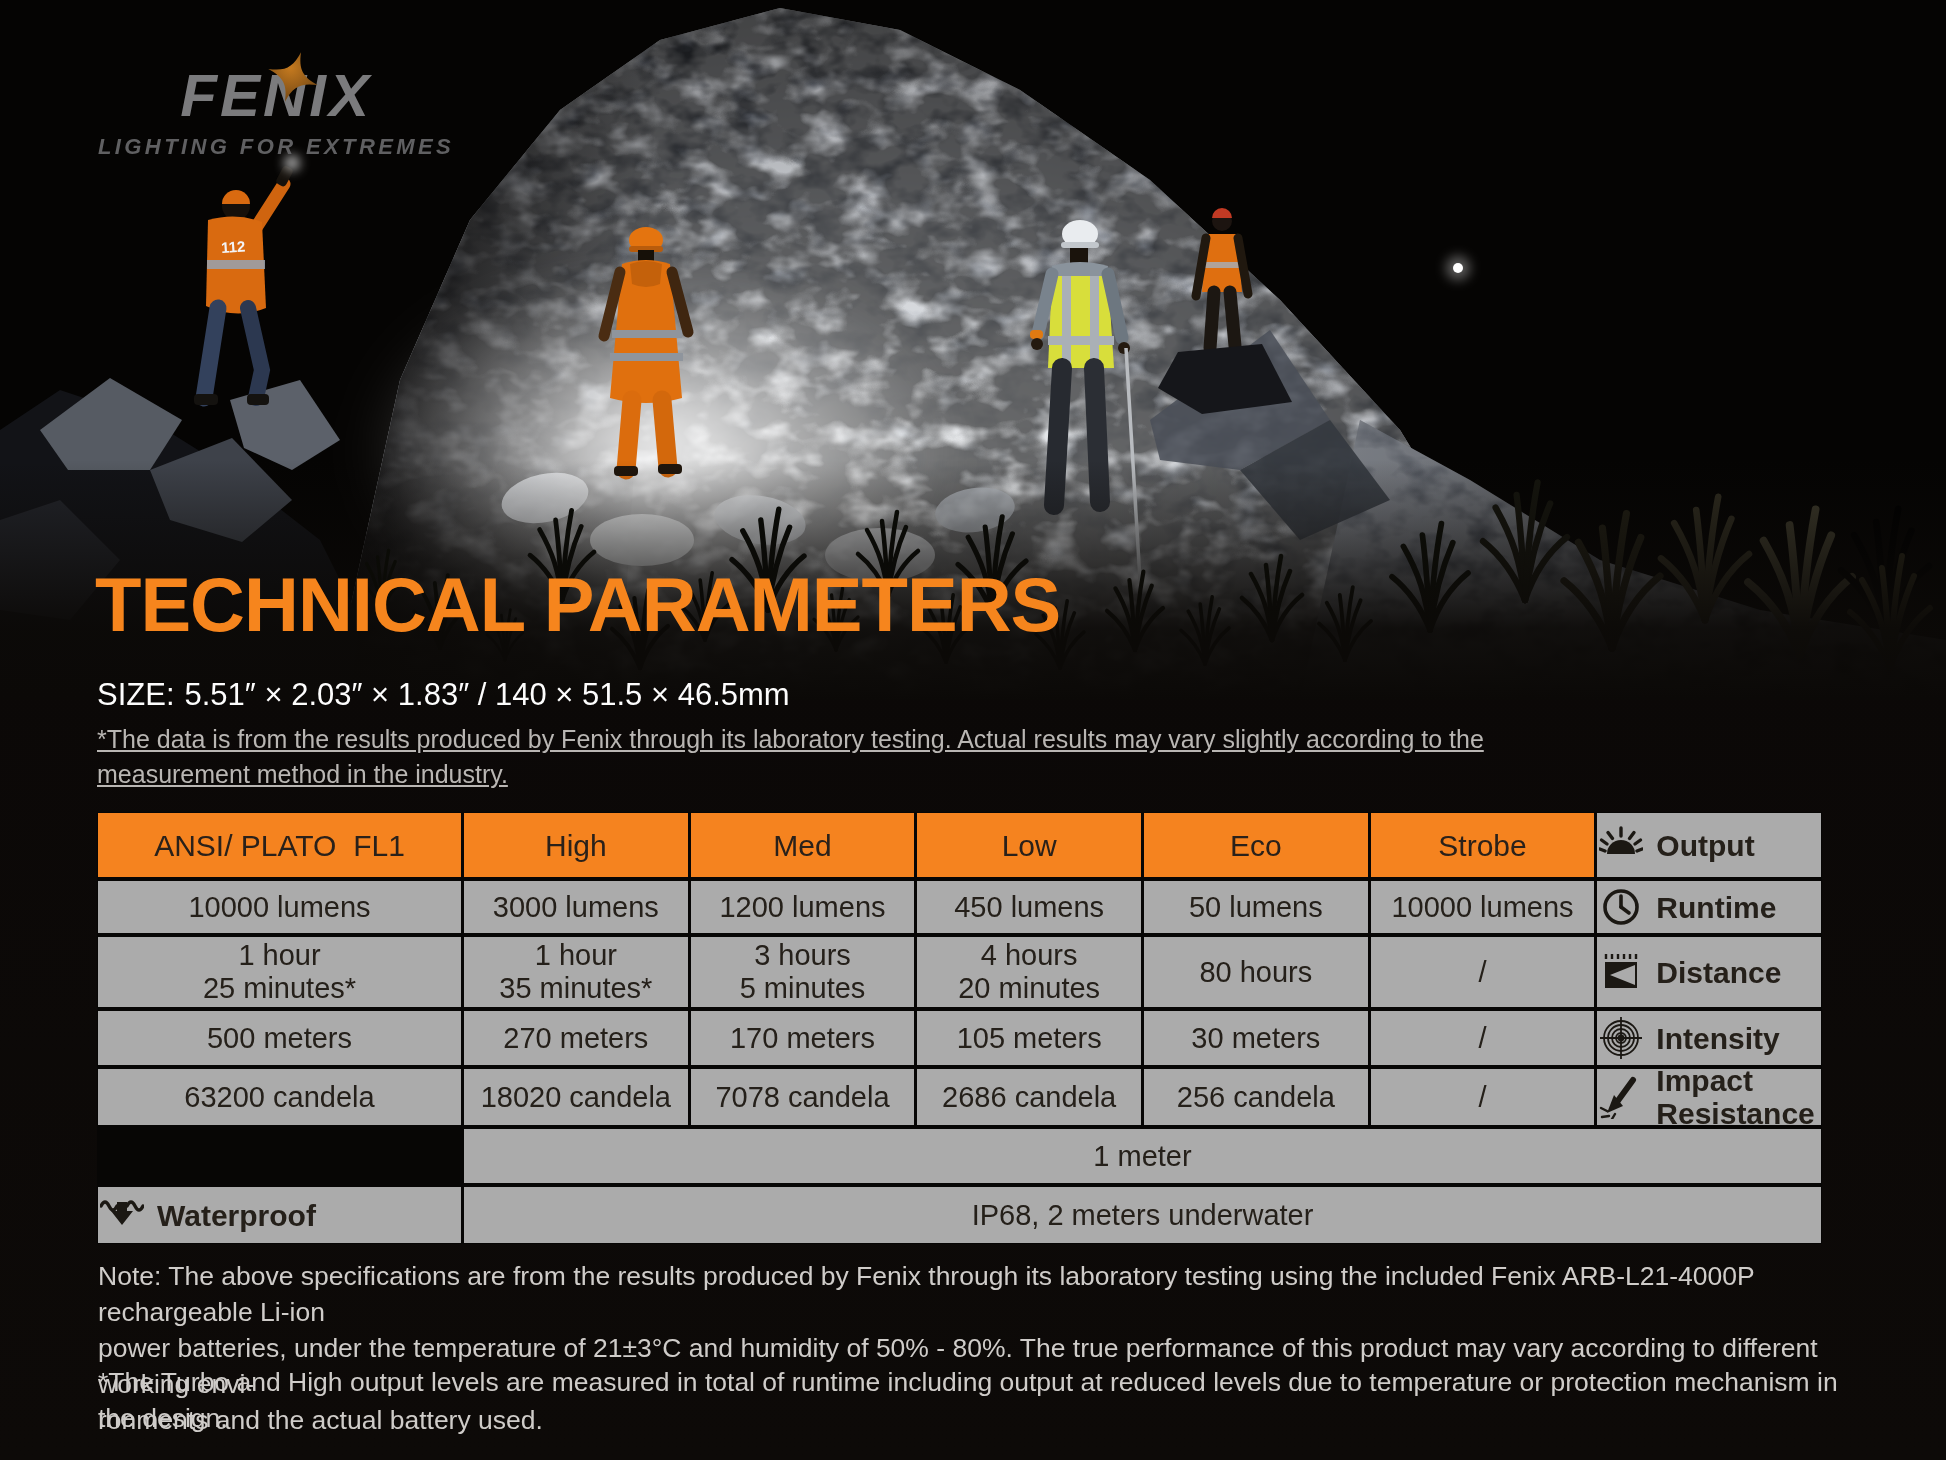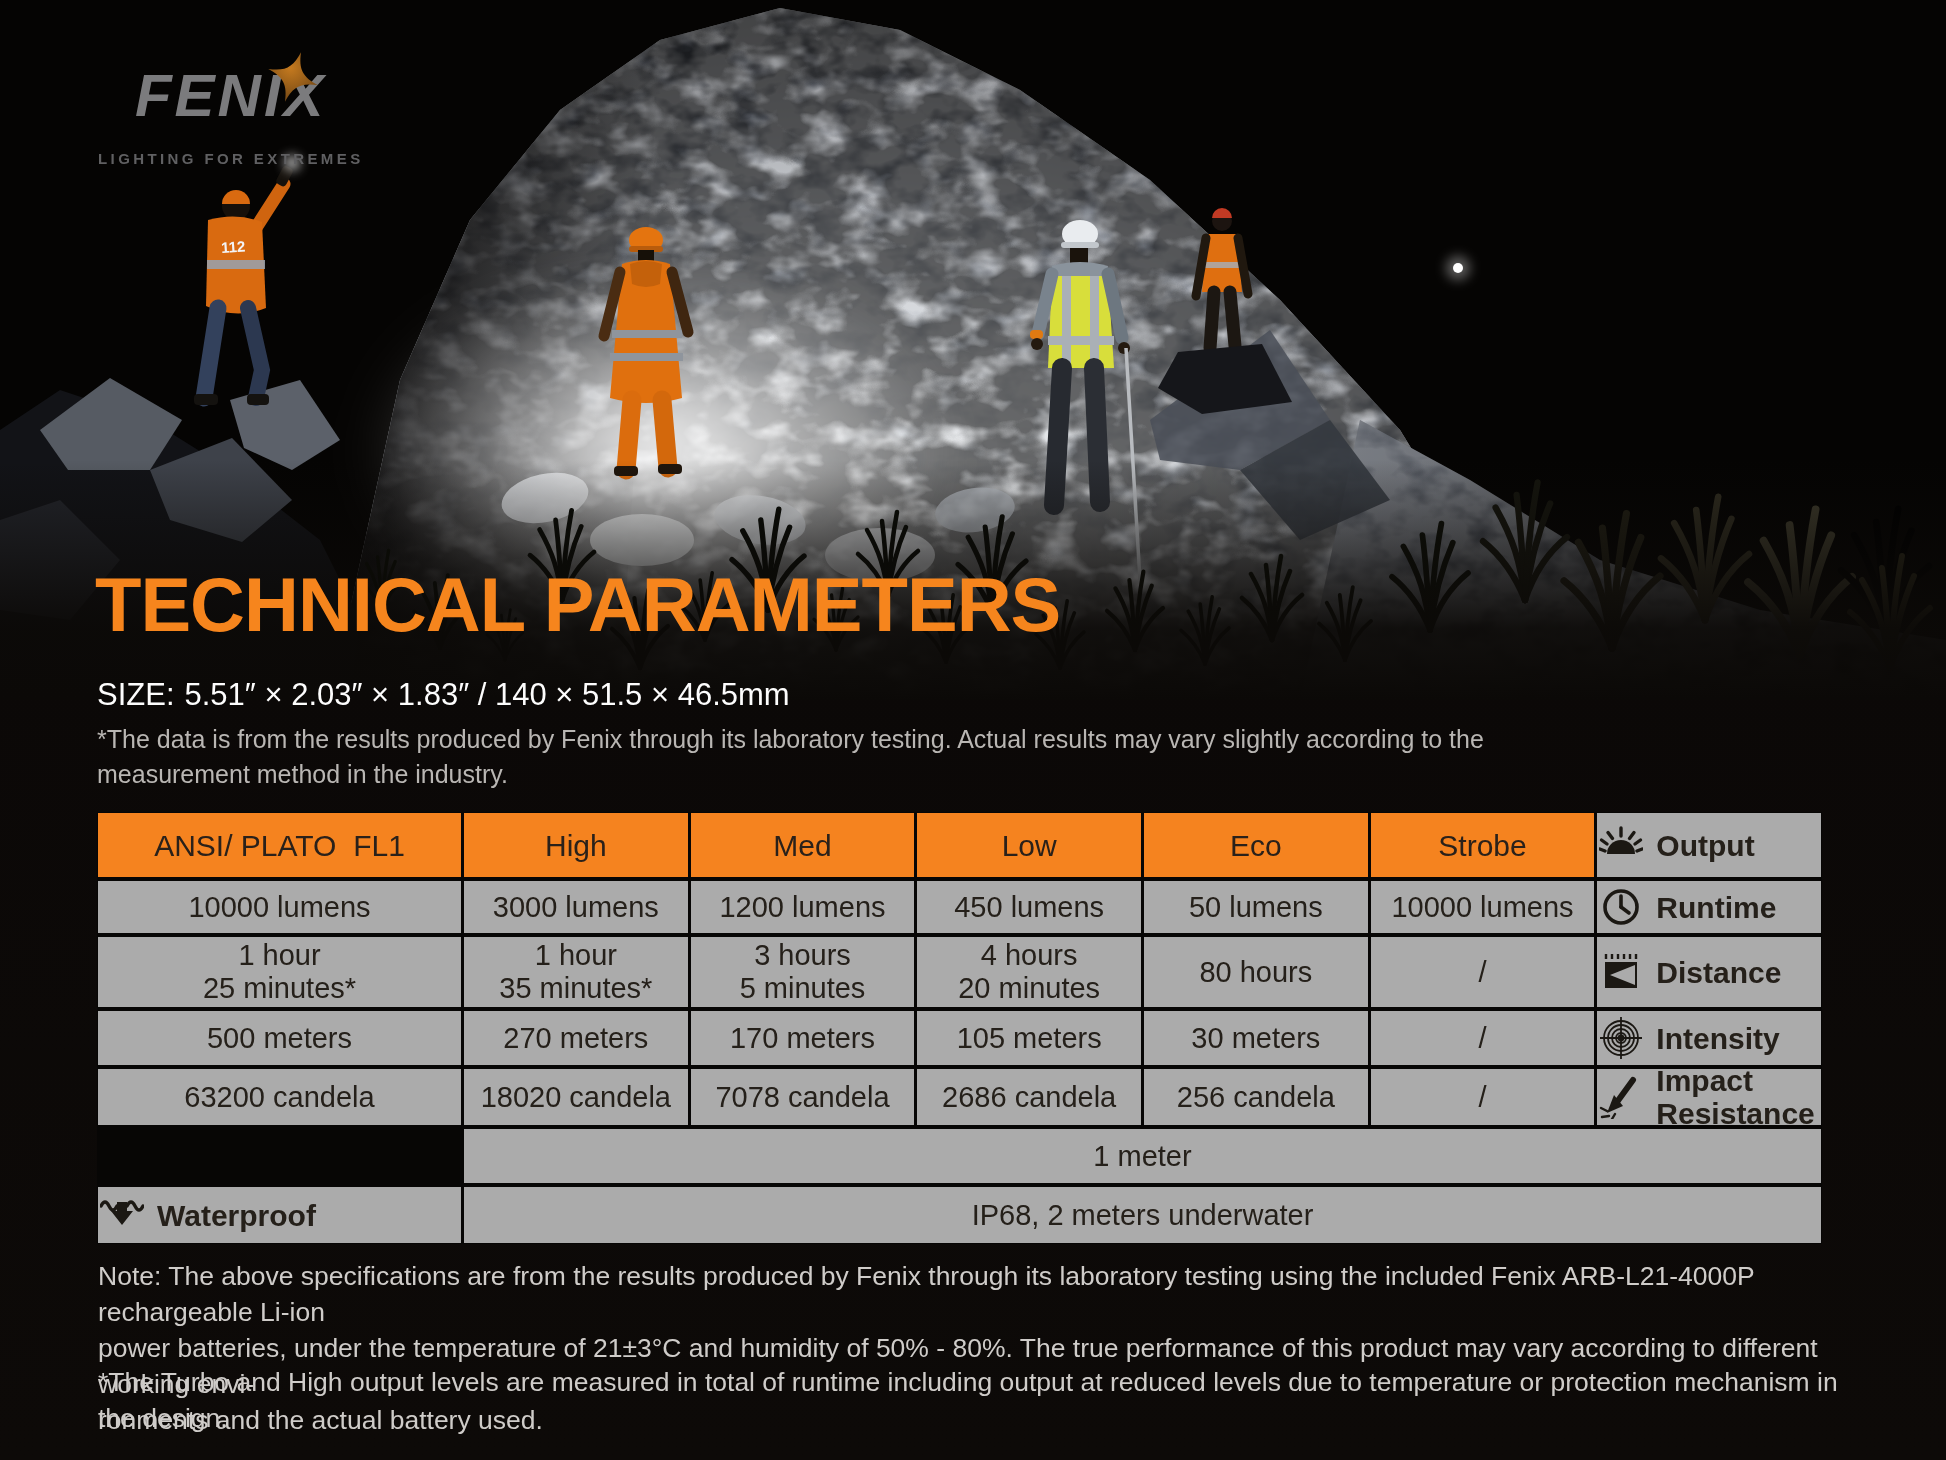--- a/index.html
+++ b/index.html
@@ -4,28 +4,28 @@
 <style>
   html,body{margin:0;padding:0;background:#000;}
   .canvas{position:relative;width:1946px;height:1460px;overflow:hidden;
     background:linear-gradient(180deg,#070504 0%,#0b0807 45%,#0d0a08 100%);
     font-family:"Liberation Sans",sans-serif;}
   .photo{position:absolute;left:0;top:0;pointer-events:none;}
   
   .logo{position:absolute;left:98px;top:66px;text-align:center;}
   .logo-text{font-size:60px;font-weight:bold;font-style:italic;color:#7b7b7d;letter-spacing:3px;line-height:1;}
   .logo-star{position:absolute;left:160px;top:-24px;}
-  .logo-tagline{font-size:15px;font-weight:bold;color:#606062;letter-spacing:3.4px;margin-top:24px;}
+  .logo-tagline{font-size:22px;font-weight:bold;color:#606062;letter-spacing:3.4px;margin-top:8px;font-style:italic;}
   
   .title{position:absolute;left:95px;top:561px;font-size:76px;font-weight:bold;color:#F6851D;letter-spacing:-1px;white-space:nowrap;}
   .dims{position:absolute;left:97px;top:677px;width:1760px;height:40px;color:#fdfdfd;font-size:31px;}
   .size-block{position:absolute;left:0;top:0;white-space:nowrap;}
   .weight-block{position:absolute;left:903px;top:0;white-space:nowrap;}
   .dim-label{font-weight:normal;margin-right:10px;}
-  .disclaimer{position:absolute;left:97px;top:722px;width:1420px;font-size:25px;line-height:35px;color:#b9b6b3;white-space:pre-line;}
+  .disclaimer{position:absolute;left:97px;top:722px;width:1420px;font-size:25px;line-height:35px;color:#b9b6b3;white-space:pre-line;text-decoration:underline;}
   
   .spec-table{position:absolute;left:97px;top:812px;width:1723px;display:grid;
     grid-template-columns:363px repeat(6,1fr);
     grid-template-rows:64px 52px 70px 54px 56px 54px 56px;
     column-gap:3px;row-gap:4px;background:#070605;border:1px solid #070605;}
   .cell{background:#ABABAB;display:flex;align-items:center;justify-content:center;
     color:#25201a;font-size:29px;line-height:33px;text-align:center;white-space:pre-line;}
   .cell--header{background:#F5831F;font-weight:normal;font-size:30px;color:#2a211a;white-space:pre-wrap;}
   .cell--label{justify-content:flex-start;padding-left:2px;font-weight:bold;font-size:30px;gap:13px;text-align:left;}
   .cell--span{grid-column:2 / 8;}

